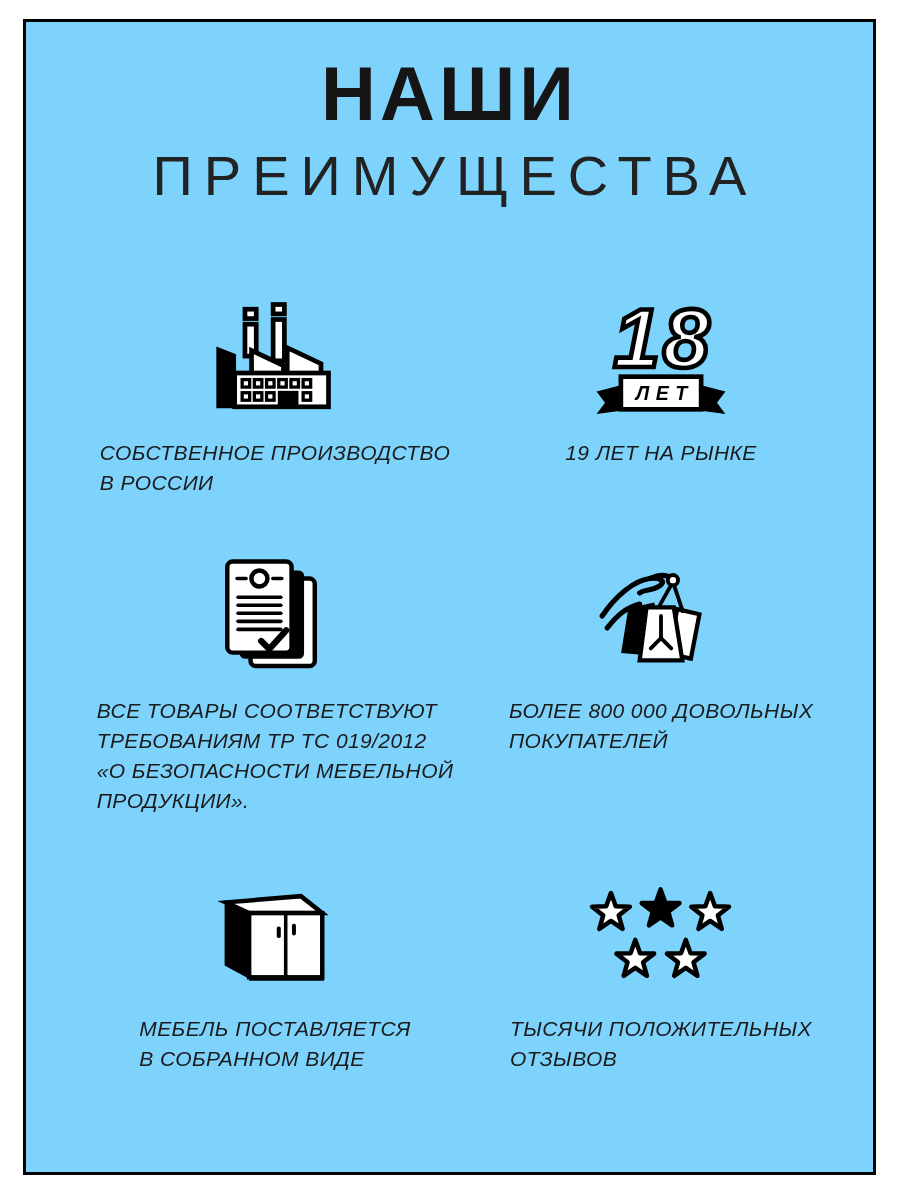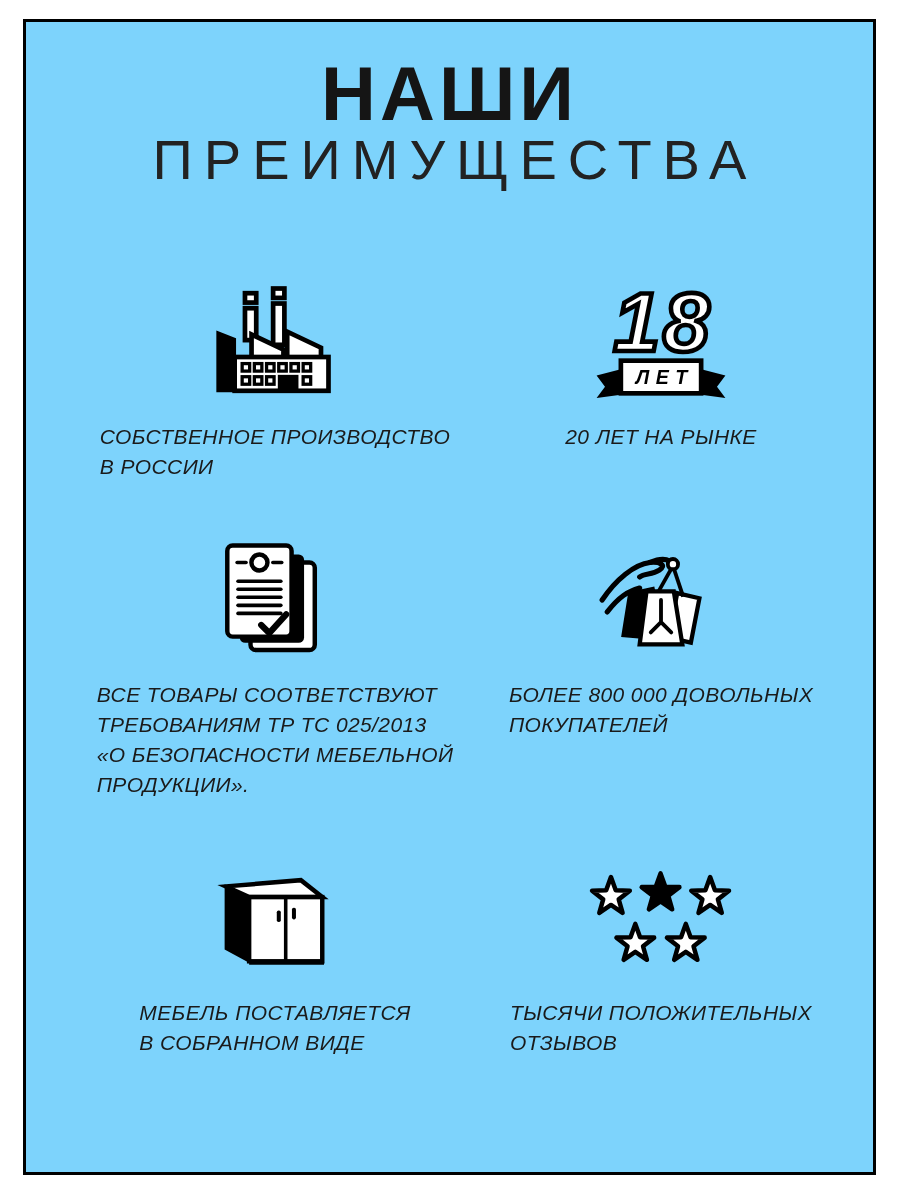--- a/index.html
+++ b/index.html
@@ -12,20 +12,21 @@
     position:absolute;left:23px;top:19px;right:24px;bottom:25px;
     border:3px solid #000;box-sizing:border-box;background:#7dd3fc;
   }
   .content{padding-top:34px;}
   .titles{text-align:center;}
   .title1{
     font-size:76px;line-height:1.0;font-weight:800;letter-spacing:4px;color:#151515;
   }
   .title2{
     font-size:56px;line-height:1.0;font-weight:400;letter-spacing:11px;color:#222;
+    margin-top:16px;
     padding-left:11px;
   }
   .grid{
     display:grid;grid-template-columns:1fr 1fr;
     margin:84px 19px 0 56px;row-gap:48px;
   }
   .feature{display:flex;flex-direction:column;align-items:center;}
   .icon-box{
     height:140px;display:flex;align-items:center;justify-content:center;
     margin-bottom:10px;
@@ -85,21 +86,21 @@
       <div class="feature">
         <div class="icon-box">
           <svg width="140" height="132" viewBox="0 0 150 140" aria-hidden="true">
             <text x="77" y="80" text-anchor="middle" font-size="90" font-weight="bold" font-family="'Liberation Sans',sans-serif" fill="#ffffff" stroke="#000000" stroke-width="5" letter-spacing="3">18</text>
             <polygon points="36,98 6,106 15,118 6,130 36,126" fill="#000"></polygon>
             <polygon points="114,98 144,106 135,118 144,130 114,126" fill="#000"></polygon>
             <rect x="32" y="90" width="86" height="35" fill="#fff" stroke="#000" stroke-width="5"></rect>
             <text x="79" y="115" text-anchor="middle" font-size="21" font-weight="bold" font-family="'Liberation Sans',sans-serif" fill="#000" letter-spacing="7">ЛЕТ</text>
           </svg>
         </div>
-        <div class="caption">20 ЛЕТ НА РЫНКЕ</div>
+        <div class="caption">19 ЛЕТ НА РЫНКЕ</div>
       </div>
 
       <div class="feature">
         <div class="icon-box">
           <svg width="125" height="130" viewBox="0 0 140 140" aria-hidden="true">
             <rect x="42" y="28" width="72" height="98" rx="6" fill="#fff" stroke="#000" stroke-width="5"></rect>
             <rect x="30" y="19" width="72" height="99" rx="6" fill="#000"></rect>
             <rect x="16" y="9" width="72" height="102" rx="6" fill="#fff" stroke="#000" stroke-width="5"></rect>
             <circle cx="52" cy="28" r="9" fill="#fff" stroke="#000" stroke-width="5"></circle>
             <g stroke="#000" stroke-width="4" stroke-linecap="round">
@@ -108,21 +109,21 @@
               <line x1="28" y1="49" x2="76" y2="49"></line>
               <line x1="28" y1="58" x2="76" y2="58"></line>
               <line x1="28" y1="67" x2="76" y2="67"></line>
               <line x1="28" y1="76" x2="76" y2="76"></line>
               <line x1="28" y1="85" x2="76" y2="85"></line>
             </g>
             <path d="M54,98 l9,9 l19,-21" fill="none" stroke="#000" stroke-width="7" stroke-linecap="round" stroke-linejoin="round"></path>
           </svg>
         </div>
         <div class="caption">ВСЕ ТОВАРЫ СООТВЕТСТВУЮТ
-ТРЕБОВАНИЯМ ТР ТС 025/2013
+ТРЕБОВАНИЯМ ТР ТС 019/2012
 «О БЕЗОПАСНОСТИ МЕБЕЛЬНОЙ
 ПРОДУКЦИИ».</div>
       </div>
 
       <div class="feature">
         <div class="icon-box">
           <svg width="128" height="128" viewBox="0 0 150 140" aria-hidden="true">
             <g fill="none" stroke="#000" stroke-width="6" stroke-linecap="round">
               <path d="M6,70 C22,46 44,28 62,26 C74,25 82,29 73,35 C64,41 56,38 50,43"></path>
               <path d="M12,84 C26,66 36,60 50,56"></path>

